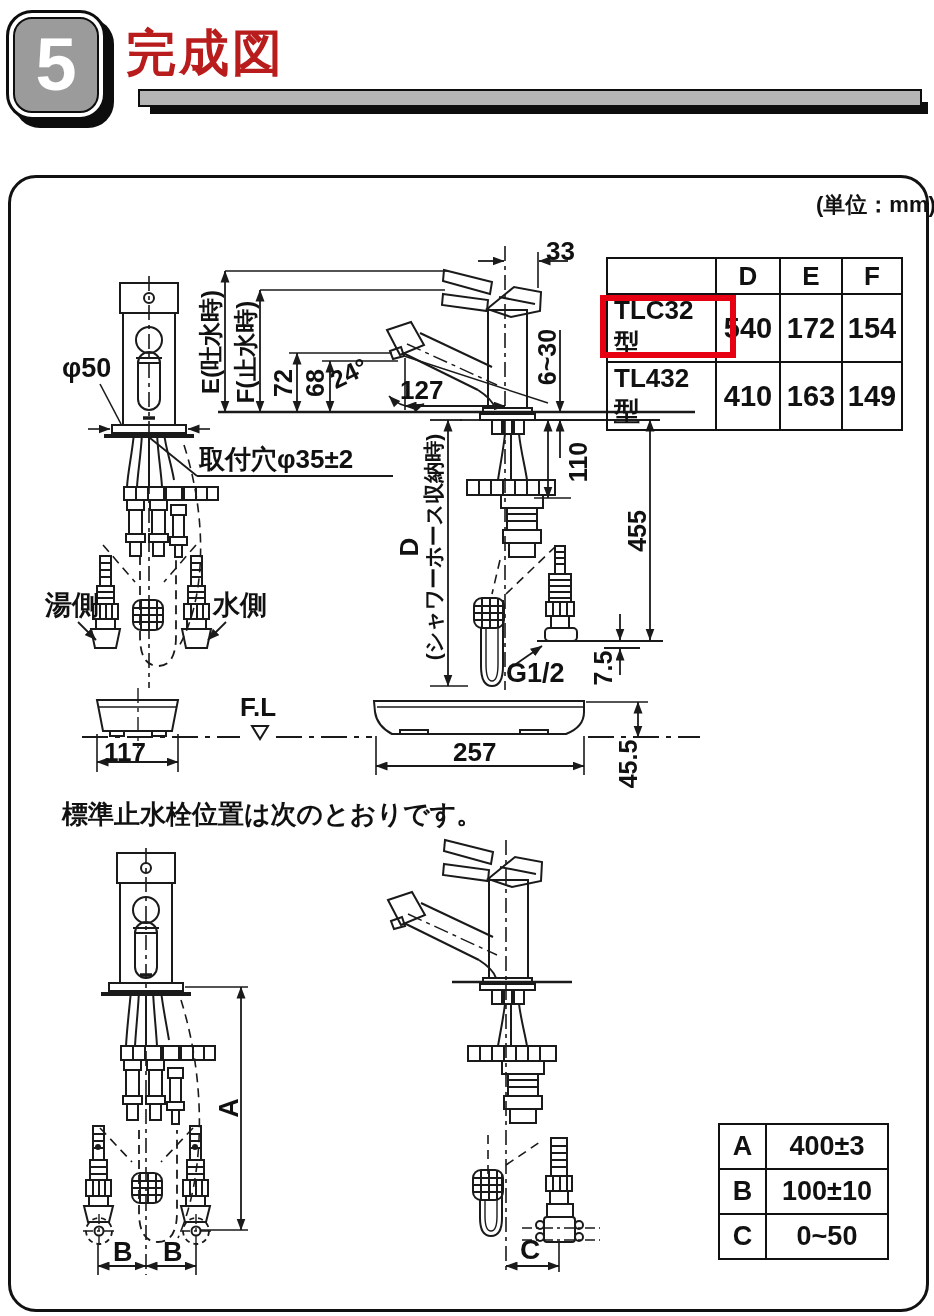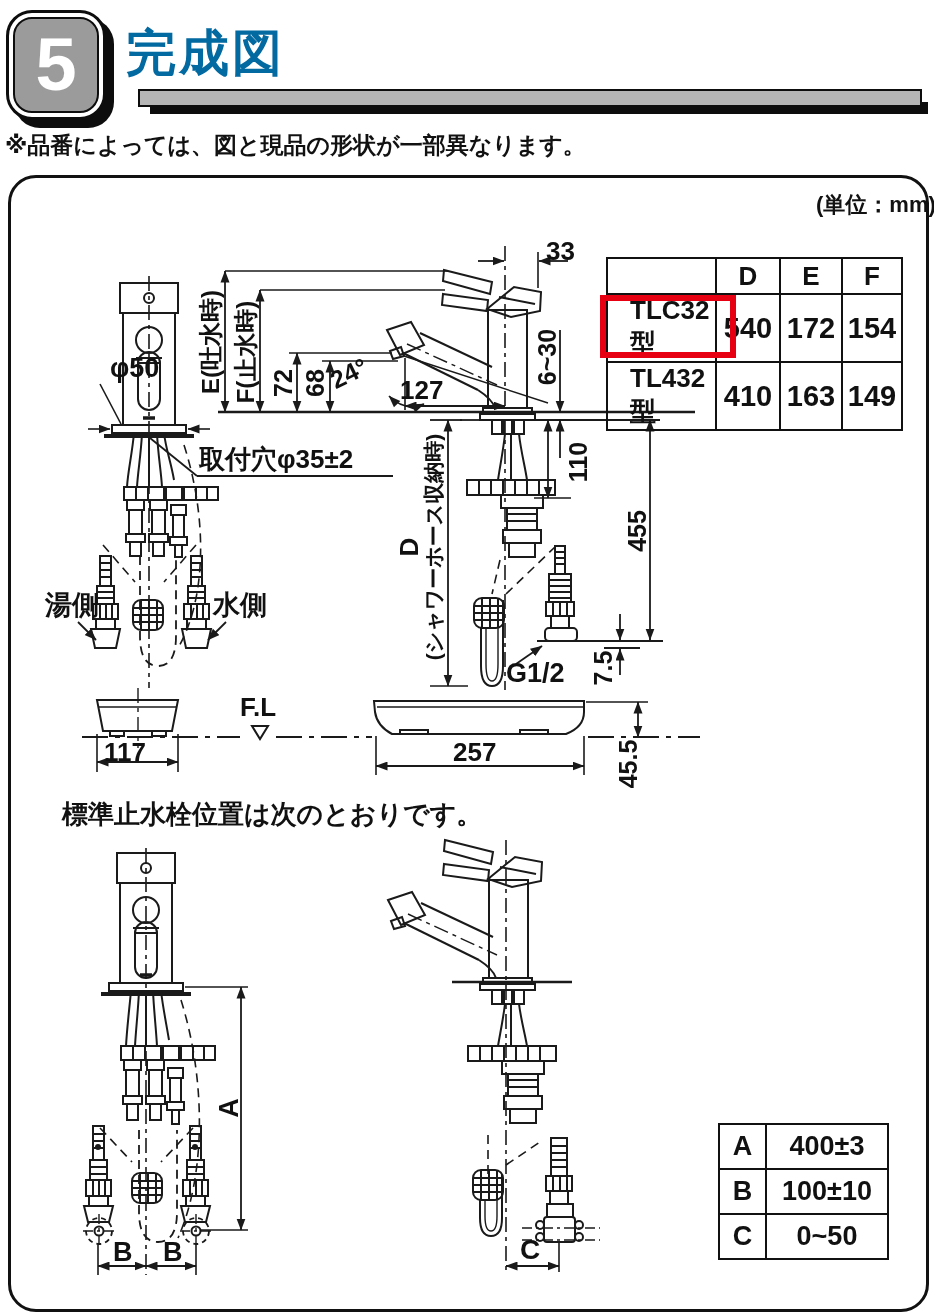--- a/index.html
+++ b/index.html
@@ -4,35 +4,35 @@
 <style>
   html,body{margin:0;padding:0;background:#fff;}
   #page{position:relative;width:934px;height:1316px;background:#fff;overflow:hidden;
         font-family:"Liberation Sans","DejaVu Sans",sans-serif;color:#111;}
   
   .badge{position:absolute;left:6px;top:10px;width:94px;height:104px;background:#fff;
          border:3px solid #0d0d0d;border-radius:26px;box-shadow:8px 8px 0 #0d0d0d;}
   .badge-inner{position:absolute;left:4px;top:4px;right:4px;bottom:4px;background:#9b9b9b;
          border:2px solid #0d0d0d;border-radius:19px;display:flex;align-items:center;justify-content:center;}
   .badge-num{color:#fff;font-size:74px;font-weight:800;line-height:1;}
-  .page-title{position:absolute;left:126px;top:20px;font-size:50px;font-weight:800;letter-spacing:3px;color:#0369a1;}
+  .page-title{position:absolute;left:126px;top:20px;font-size:50px;font-weight:800;letter-spacing:3px;color:#b91c1c;}
   .title-bar{position:absolute;left:138px;top:89px;width:780px;height:14px;background:#b5b5b5;
          border:2px solid #0d0d0d;box-shadow:9px 10px 0 -3px #0d0d0d;}
   .note{position:absolute;left:5px;top:130px;font-size:23px;font-weight:700;}
   
   .panel{position:absolute;left:8px;top:175px;width:915px;height:1131px;border:3px solid #111;border-radius:28px;}
   .unit{position:absolute;left:816px;top:193px;font-size:22px;font-weight:600;}
   
   table{border-collapse:collapse;table-layout:fixed;}
   .mtable{position:absolute;left:606px;top:257px;}
   .mtable th,.mtable td{border:2.5px solid #111;text-align:center;padding:0;font-weight:600;}
   .mtable .c0{width:107px;} .mtable .c1{width:62px;} .mtable .c2{width:60px;} .mtable .c3{width:58px;}
   .mtable .hrow{height:36px;font-size:26px;}
   .mtable .drow{height:40px;font-size:29px;}
-  .mtable .model{font-size:26px;text-align:left;padding-left:22px;}
+  .mtable .model{font-size:26px;text-align:left;padding-left:6px;}
   .hlbox{position:absolute;left:600px;top:295px;width:124px;height:51px;border:6px solid #e60012;}
   .ptable{position:absolute;left:718px;top:1123px;}
   .ptable td{border:2.5px solid #111;text-align:center;font-weight:600;font-size:27px;padding:0;height:43px;}
   .ptable .k{width:45px;} .ptable .v{width:120px;}
   
   .lbl{position:absolute;font-weight:600;white-space:nowrap;color:#111;line-height:1.05;}
   .vl{position:absolute;display:flex;align-items:center;justify-content:center;
       transform:rotate(-90deg);font-weight:600;white-space:nowrap;height:28px;color:#111;line-height:1;}
   svg{position:absolute;left:0;top:0;}
 </style>
@@ -41,21 +41,20 @@
 
 <div id="page">
 
   <div class="badge">
     <div class="badge-inner">
       <span class="badge-num">5</span>
     </div>
   </div>
   <div class="page-title">完成図</div>
   <div class="title-bar"></div>
-  <div class="note">※品番によっては、図と現品の形状が一部異なります。</div>
 
   <div class="panel"></div>
   <div class="unit lbl">(単位：mm)</div>
 
   <svg width="934" height="1316" viewBox="0 0 934 1316">
     <defs>
       <marker id="ae" markerWidth="13" markerHeight="10" refX="11.5" refY="4.5" orient="auto" markerUnits="userSpaceOnUse">
         <path d="M0 0L12 4.5L0 9Z" fill="#1a1a1a"></path>
         </marker>
       <marker id="as" markerWidth="13" markerHeight="10" refX="0.5" refY="4.5" orient="auto" markerUnits="userSpaceOnUse">
@@ -470,21 +469,21 @@
     <tr class="drow">
       <td class="model">TL432型</td>
       <td>410</td>
       <td>163</td>
       <td>149</td>
     </tr>
   </tbody>
     </table>
   <div class="hlbox"></div>
 
-  <div class="lbl" style="left:62px;top:354px;font-size:27px;margin-left:48px;">φ50</div>
+  <div class="lbl" style="left:62px;top:354px;font-size:27px;">φ50</div>
   <div class="lbl" style="left:199px;top:446px;font-size:26px;">取付穴φ35±2</div>
   <div class="lbl" style="left:45px;top:591px;font-size:27px;">湯側</div>
   <div class="lbl" style="left:213px;top:591px;font-size:27px;">水側</div>
   <div class="lbl" style="left:546px;top:238px;font-size:26px;">33</div>
   <div class="vl" style="left:131px;top:328px;width:160px;font-size:24px;">E(吐水時)</div>
   <div class="vl" style="left:171px;top:338px;width:150px;font-size:24px;">F(止水時)</div>
   <div class="vl" style="left:263px;top:369px;width:40px;font-size:25px;">72</div>
   <div class="vl" style="left:295px;top:369px;width:40px;font-size:25px;">68</div>
   <div class="lbl" style="left:330px;top:360px;font-size:25px;transform:rotate(-26deg);">24°</div>
   <div class="lbl" style="left:400px;top:377px;font-size:26px;">127</div>

